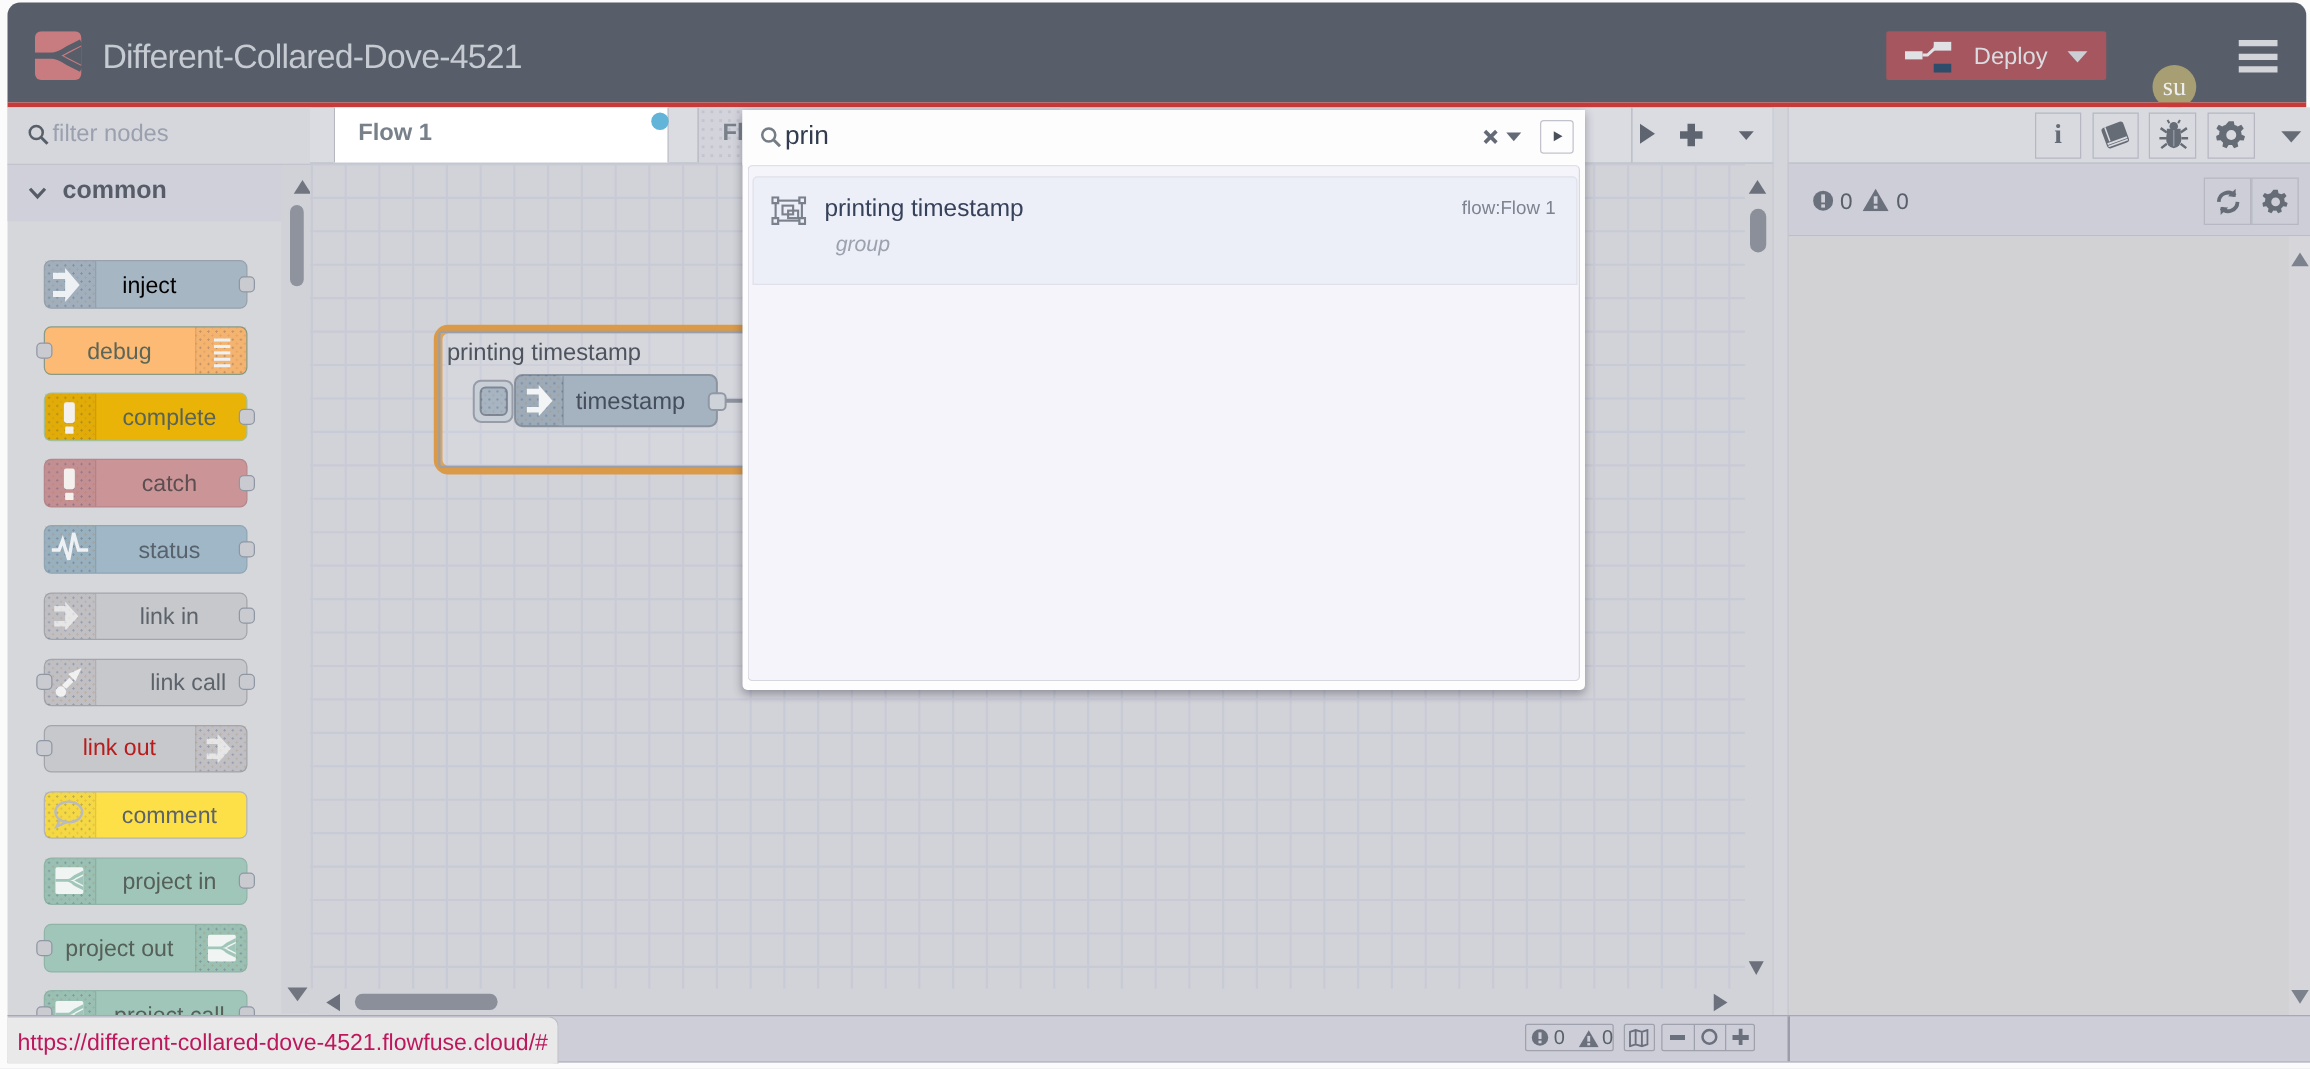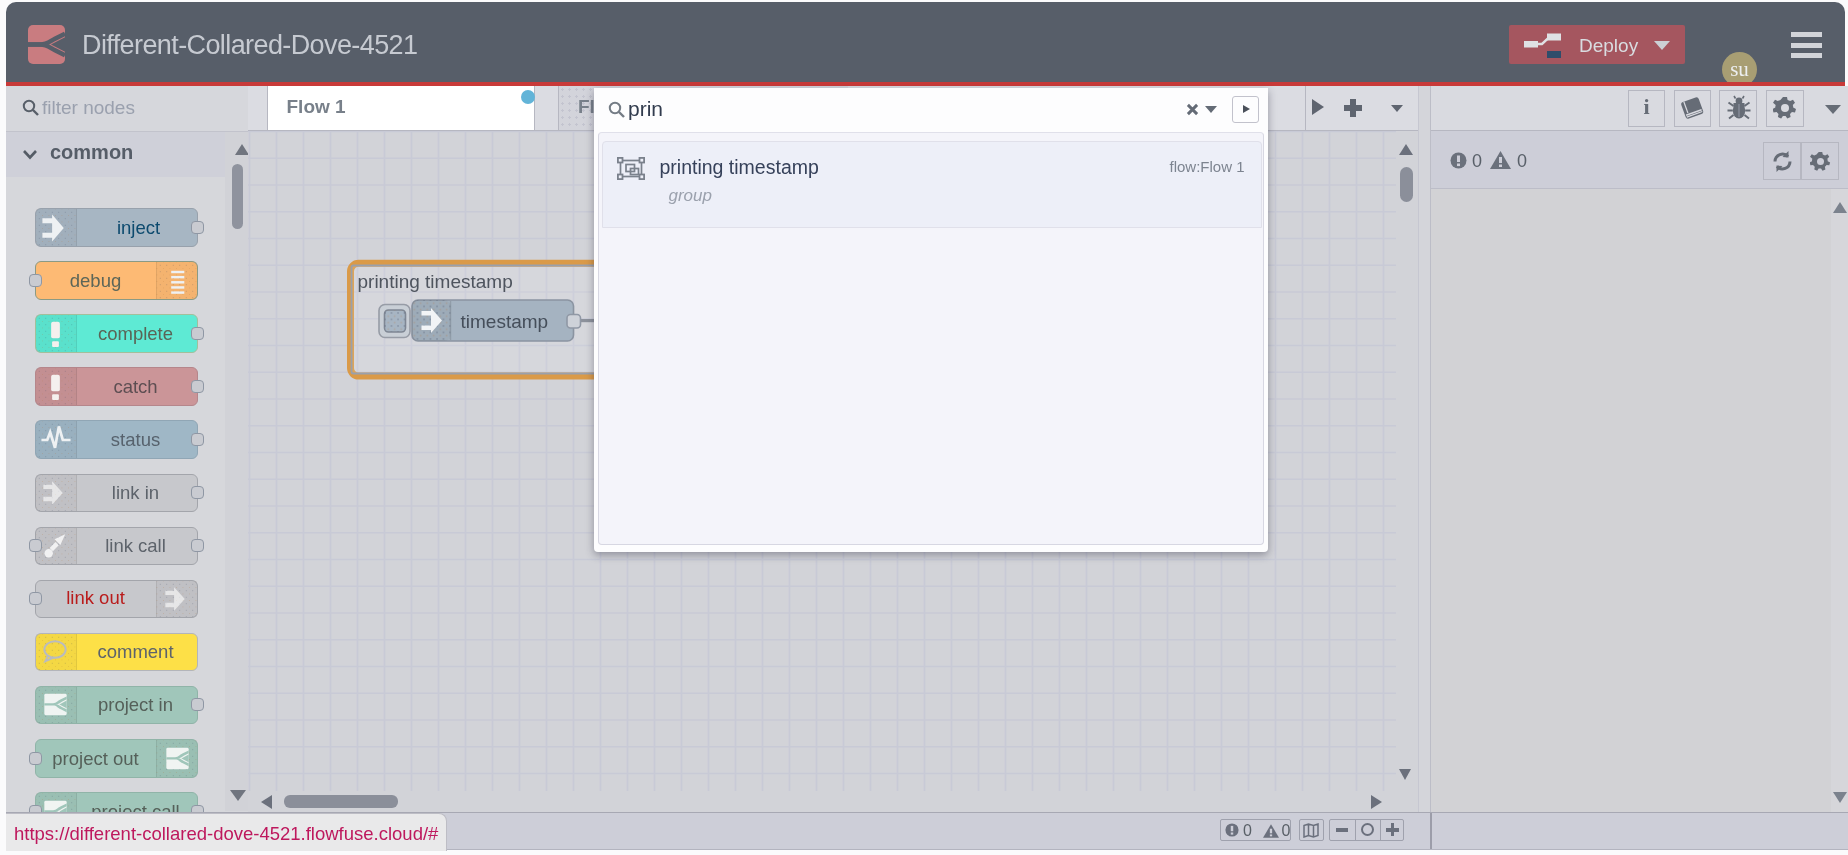--- a/index.html
+++ b/index.html
@@ -61,38 +61,38 @@
   <div class="abs" style="left:225.5px;top:78px;width:11.5px;height:65px;background:#8f939e;border-radius:6px;"></div>
   <div class="tri" style="left:224px;top:704px;border-left:8px solid transparent;border-right:8px solid transparent;border-top:11px solid #70757f;"></div>
   <div id="nodes">
       <div class="abs" style="left:29px;top:122.5px;width:162.5px;height:38.5px;background:#a7b6c3;border:1.6px solid #98a1ac;border-radius:6px;box-sizing:border-box;">
         <div class="abs" style="top:0;bottom:0;width:40px;left:0;border-right:1px solid rgba(0,0,0,0.08);background-color:rgba(0,0,0,0.035);background-image:radial-gradient(rgba(45,55,85,0.26) 0.9px, transparent 0.9px),radial-gradient(rgba(185,115,50,0.22) 0.9px, transparent 0.9px);background-size:6.5px 6.5px;background-position:0 0,3.2px 3.2px;"></div>
         <svg class="abs" style="left:3px;top:1.5px;" width="33" height="33" viewBox="0 0 33 34">
           <g fill="#eef1f3">
             <path d="M3 7.5 h10 v5 h-10 z M3 22.5 h10 v5 h-10 z M13 3.5 l12 14 l-12 14 z"></path>
           </g>
         </svg>
-        <div class="abs" style="left:43px;width:119px;top:7.5px;text-align:center;font-size:18.5px;color:#0c4a6e;">inject</div>
+        <div class="abs" style="left:24px;width:119px;top:7.5px;text-align:center;font-size:18.5px;color:#000000;">inject</div>
       </div>
       <div class="abs" style="left:185px;top:135px;width:13px;height:13px;background:#c9cbd1;border:1.6px solid #8f97a4;border-radius:4px;box-sizing:border-box;"></div>
       <div class="abs" style="left:29px;top:175.6px;width:162.5px;height:38.5px;background:#fdba74;border:1.6px solid #8a9a84;border-radius:6px;box-sizing:border-box;">
         <div class="abs" style="top:0;bottom:0;width:40px;right:0;border-left:1px solid rgba(0,0,0,0.08);background-color:rgba(0,0,0,0.035);background-image:radial-gradient(rgba(45,55,85,0.26) 0.9px, transparent 0.9px),radial-gradient(rgba(185,115,50,0.22) 0.9px, transparent 0.9px);background-size:6.5px 6.5px;background-position:0 0,3.2px 3.2px;"></div>
         <svg class="abs" style="right:3px;top:1.5px;" width="33" height="33" viewBox="0 0 33 34">
           <g fill="#eef1f3">
             <rect x="10" y="7" width="13.5" height="2.5"></rect>
             <rect x="10" y="12.3" width="13.5" height="2.5"></rect>
             <rect x="10" y="17.6" width="13.5" height="2.5"></rect>
             <rect x="10" y="22.9" width="13.5" height="2.5"></rect>
             <rect x="10" y="28.2" width="13.5" height="2.5"></rect>
           </g>
         </svg>
         <div class="abs" style="left:0px;width:119px;top:7.5px;text-align:center;font-size:18.5px;color:#5c6658;">debug</div>
       </div>
       <div class="abs" style="left:22.5px;top:188.1px;width:13px;height:13px;background:#c9cbd1;border:1.6px solid #8f97a4;border-radius:4px;box-sizing:border-box;"></div>
-      <div class="abs" style="left:29px;top:228.7px;width:162.5px;height:38.5px;background:#5eead4;border:1.6px solid #a3bf9b;border-radius:6px;box-sizing:border-box;">
+      <div class="abs" style="left:29px;top:228.7px;width:162.5px;height:38.5px;background:#eab308;border:1.6px solid #a3bf9b;border-radius:6px;box-sizing:border-box;">
         <div class="abs" style="top:0;bottom:0;width:40px;left:0;border-right:1px solid rgba(0,0,0,0.08);background-color:rgba(0,0,0,0.035);background-image:radial-gradient(rgba(45,55,85,0.26) 0.9px, transparent 0.9px),radial-gradient(rgba(185,115,50,0.22) 0.9px, transparent 0.9px);background-size:6.5px 6.5px;background-position:0 0,3.2px 3.2px;"></div>
         <svg class="abs" style="left:3px;top:1.5px;" width="33" height="33" viewBox="0 0 33 34">
           <g fill="#f4f0ee">
             <rect x="12" y="5" width="9" height="17" rx="2"></rect>
             <rect x="13" y="25" width="7" height="6" rx="1"></rect>
           </g>
         </svg>
         <div class="abs" style="left:40px;width:119px;top:7.5px;text-align:center;font-size:18.5px;color:#5a6456;">complete</div>
       </div>
       <div class="abs" style="left:185px;top:241.2px;width:13px;height:13px;background:#c9cbd1;border:1.6px solid #8f97a4;border-radius:4px;box-sizing:border-box;"></div>
@@ -127,21 +127,21 @@
       <div class="abs" style="left:185px;top:400.5px;width:13px;height:13px;background:#c9cbd1;border:1.6px solid #8f97a4;border-radius:4px;box-sizing:border-box;"></div>
       <div class="abs" style="left:29px;top:441.1px;width:162.5px;height:38.5px;background:#c7c8cc;border:1.6px solid #a3a5ab;border-radius:6px;box-sizing:border-box;">
         <div class="abs" style="top:0;bottom:0;width:40px;left:0;border-right:1px solid rgba(0,0,0,0.08);background-color:rgba(0,0,0,0.035);background-image:radial-gradient(rgba(45,55,85,0.26) 0.9px, transparent 0.9px),radial-gradient(rgba(185,115,50,0.22) 0.9px, transparent 0.9px);background-size:6.5px 6.5px;background-position:0 0,3.2px 3.2px;"></div>
         <svg class="abs" style="left:3px;top:1.5px;" width="33" height="33" viewBox="0 0 33 34">
           <g fill="rgba(255,255,255,0.78)">
             <circle cx="9.5" cy="25" r="4.3"></circle>
             <path d="M10.5 19.5 L16.5 13.5 L19.8 16.8 L13.8 22.8 Z"></path>
             <path d="M15.5 10.5 L26.5 5.5 L21.5 16.5 Z"></path>
           </g>
         </svg>
-        <div class="abs" style="left:40px;width:119px;top:7.5px;text-align:center;font-size:18.5px;color:#5d636b;">link call</div>
+        <div class="abs" style="left:40px;width:119px;top:7.5px;text-align:center;font-size:18.5px;color:#5d636b;padding-left:15px;">link call</div>
       </div>
       <div class="abs" style="left:22.5px;top:453.6px;width:13px;height:13px;background:#c9cbd1;border:1.6px solid #8f97a4;border-radius:4px;box-sizing:border-box;"></div>
       <div class="abs" style="left:185px;top:453.6px;width:13px;height:13px;background:#c9cbd1;border:1.6px solid #8f97a4;border-radius:4px;box-sizing:border-box;"></div>
       <div class="abs" style="left:29px;top:494.2px;width:162.5px;height:38.5px;background:#c7c8cc;border:1.6px solid #a3a5ab;border-radius:6px;box-sizing:border-box;">
         <div class="abs" style="top:0;bottom:0;width:40px;right:0;border-left:1px solid rgba(0,0,0,0.08);background-color:rgba(0,0,0,0.035);background-image:radial-gradient(rgba(45,55,85,0.26) 0.9px, transparent 0.9px),radial-gradient(rgba(185,115,50,0.22) 0.9px, transparent 0.9px);background-size:6.5px 6.5px;background-position:0 0,3.2px 3.2px;"></div>
         <svg class="abs" style="right:3px;top:1.5px;" width="33" height="33" viewBox="0 0 33 34">
           <g fill="rgba(255,255,255,0.6)">
             <path d="M4 9 h9 v4.5 h-9 z M4 21.5 h9 v4.5 h-9 z M13 5.5 l11 12 l-11 12 z"></path>
           </g>
         </svg>

